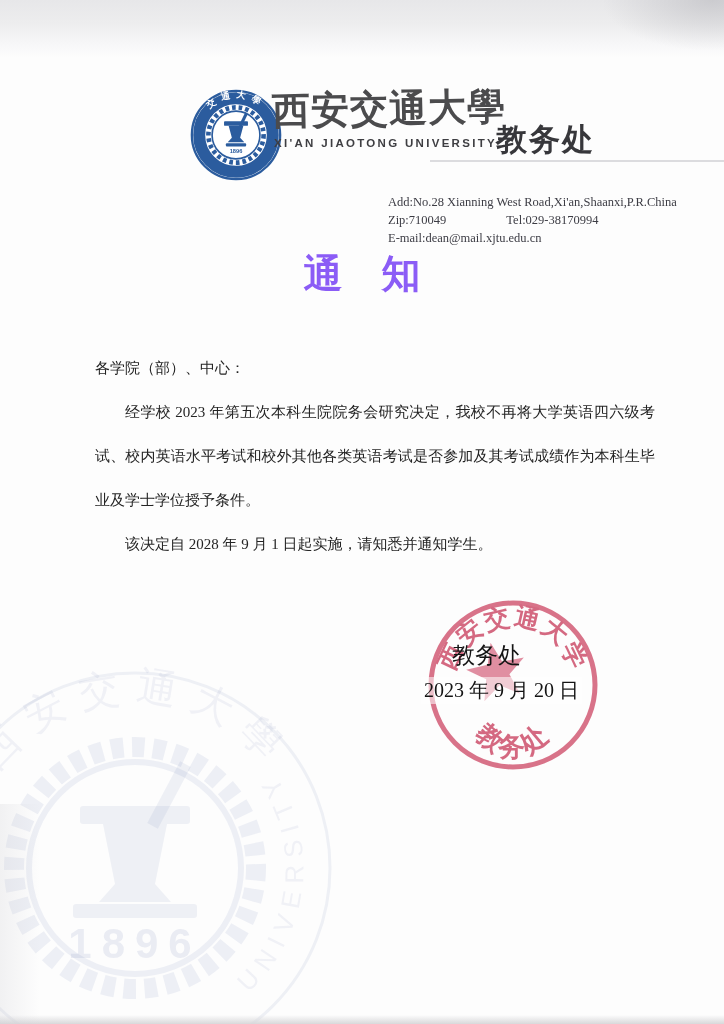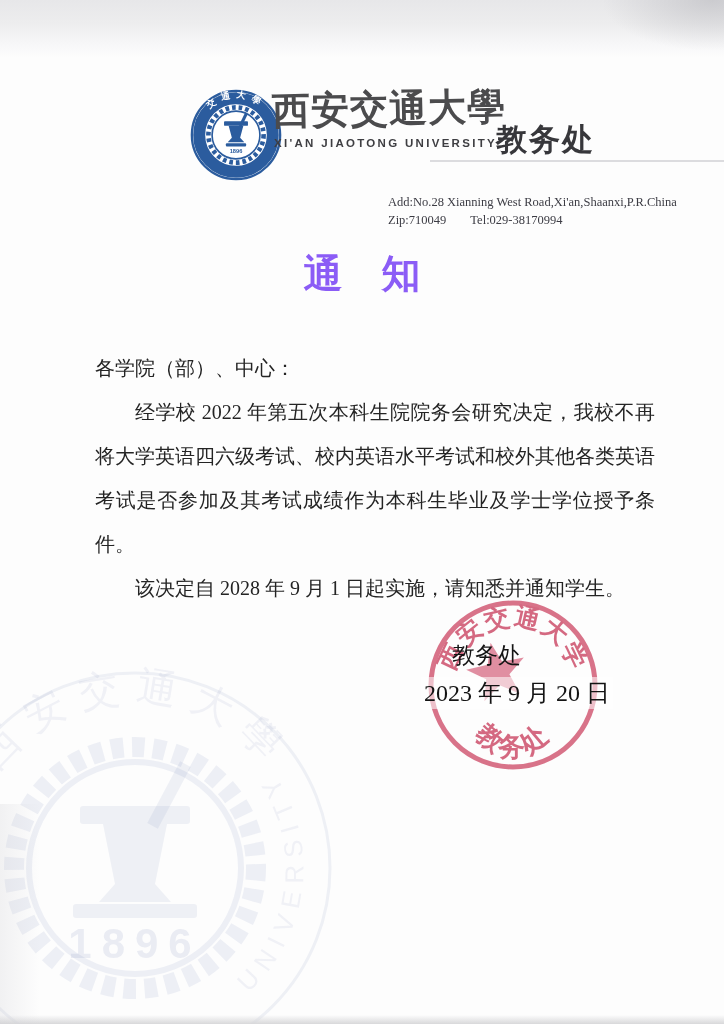--- a/index.html
+++ b/index.html
@@ -22,33 +22,33 @@
   
   .logo{position:absolute;left:190px;top:89px;width:92px;height:92px;}
   .univ-cn{position:absolute;left:272px;top:86px;width:200px;font-size:38px;line-height:46px;
     font-weight:700;color:#4b4b4d;letter-spacing:1px;white-space:nowrap;transform:rotate(-1.2deg);}
   .univ-en{position:absolute;left:274px;top:137px;font-size:11.5px;font-weight:700;
     letter-spacing:2.3px;color:#3e3e42;font-family:"Liberation Sans","DejaVu Sans",sans-serif;white-space:nowrap;}
   .dept{position:absolute;left:496px;top:119px;font-size:31px;font-weight:600;color:#37373b;
     letter-spacing:2px;white-space:nowrap;}
   .head-rule{position:absolute;left:430px;top:160px;width:294px;height:2px;background:#dcdcdf;}
   .contact{position:absolute;left:388px;top:165px;font-size:12.5px;line-height:18px;color:#3c3c44;margin-top:28px;}
-  .contact .row2{display:flex;gap:24px;}
+  .contact .row2{display:flex;gap:60px;}
 
   
   .title{position:absolute;left:0;top:247px;width:724px;text-align:center;
     font-size:39px;font-weight:700;color:#8b5cf6;white-space:pre;}
-  .body{position:absolute;left:95px;top:346px;width:560px;font-size:20px;line-height:44px;
+  .body{position:absolute;left:95px;top:346px;width:560px;font-size:15px;line-height:44px;
     color:#242424;text-align:justify;text-justify:inter-ideograph;}
   .body p{margin:0;text-indent:2em;}
   .body .salutation{text-indent:0;}
 
   
   .sig-dept{position:absolute;left:452px;top:640px;font-size:23px;color:#141414;z-index:3;white-space:nowrap;}
-  .sig-date{position:absolute;left:421px;top:677px;font-size:24px;color:#141414;z-index:3;
+  .sig-date{position:absolute;left:421px;top:677px;font-size:20px;color:#141414;z-index:3;
     background:rgba(255,255,255,.55);padding:0 3px;white-space:nowrap;}
   .seal{position:absolute;left:425px;top:597px;width:176px;height:176px;z-index:2;opacity:.88;}
 
   
   .watermark{position:absolute;left:-115px;top:640px;width:500px;height:460px;z-index:0;}
   .content-layer{position:relative;z-index:1;}
 </style>
 </head>
 <body>
 
@@ -112,27 +112,28 @@
     <div class="univ-en">XI'AN JIAOTONG UNIVERSITY</div>
     <div class="dept">教务处</div>
     <div class="head-rule"></div>
 
     <div class="contact">
       <div>Add:No.28 Xianning West Road,Xi'an,Shaanxi,P.R.China</div>
       <div class="row2">
         <span>Zip:710049</span>
         <span>Tel:029-38170994</span>
       </div>
+      <div>E-mail:dean@mail.xjtu.edu.cn</div>
     </div>
 
     <div class="title">通　知</div>
 
     <div class="body">
       <p class="salutation">各学院（部）、中心：</p>
-      <p>经学校 2022 年第五次本科生院院务会研究决定，我校不再将大学英语四六级考试、校内英语水平考试和校外其他各类英语考试是否参加及其考试成绩作为本科生毕业及学士学位授予条件。</p>
+      <p>经学校 2023 年第五次本科生院院务会研究决定，我校不再将大学英语四六级考试、校内英语水平考试和校外其他各类英语考试是否参加及其考试成绩作为本科生毕业及学士学位授予条件。</p>
       <p>该决定自 2028 年 9 月 1 日起实施，请知悉并通知学生。</p>
     </div>
 
     <div class="sig-dept">教务处</div>
     <div class="sig-date">2023 年 9 月 20 日</div>
 
     <svg class="seal" viewBox="-88 -88 176 176">
       <defs>
         <path id="sealTopArc" d="M -58,-15 A 60,60 0 0 1 58,-15" fill="none"></path>
         <path id="sealBottomArc" d="M -40,14 A 42.5,42.5 0 1 0 40,14" fill="none"></path>

